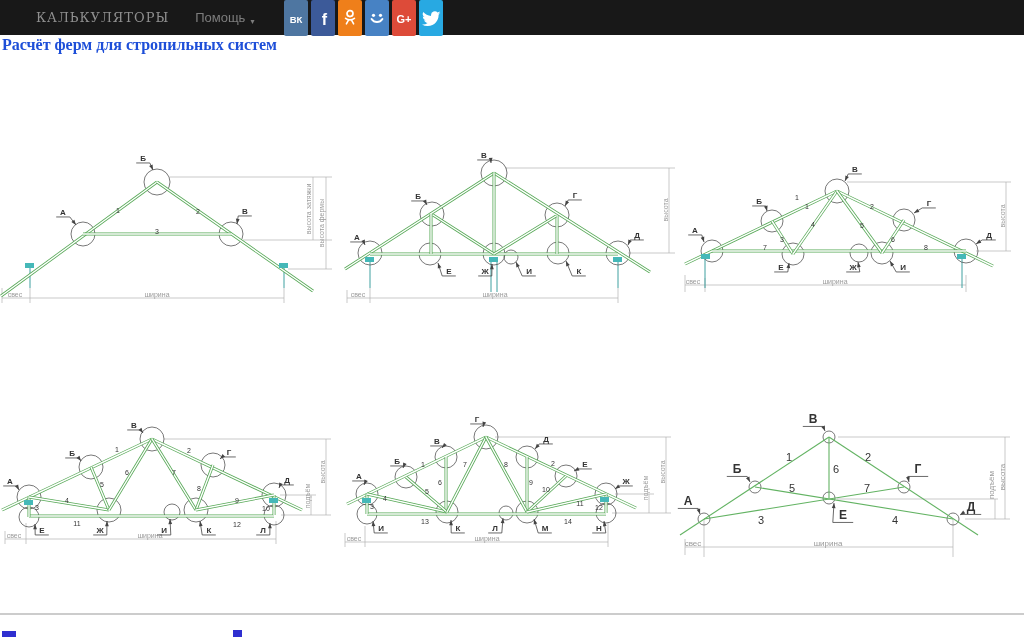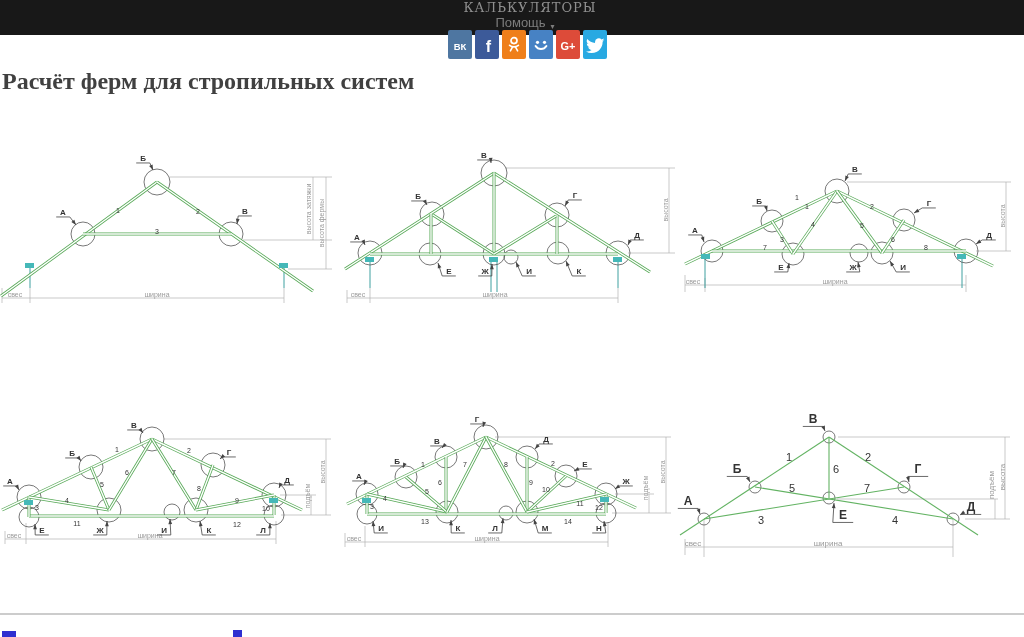--- a/index.html
+++ b/index.html
@@ -3,32 +3,32 @@
 <meta charset="utf-8">
 <style>
   html,body{margin:0;padding:0}
   body{width:1024px;height:637px;position:relative;background:#fff;overflow:hidden;
        font-family:"Liberation Sans",sans-serif}
   .nav{position:absolute;top:0;left:0;right:0;height:35px;display:flex;align-items:center}
   .brand{margin-left:36px;font-family:"DejaVu Serif",serif;font-size:13px;letter-spacing:1px;cursor:pointer}
   .menu{margin-left:26px;font-size:13px;cursor:pointer;display:inline-flex;align-items:flex-end}
   .caret{font-size:8px;margin-left:5px;position:relative;top:1px}
   .social{margin-left:30px;display:flex;gap:3px;align-items:center}
-  .sicon{width:24px;height:29px;border-radius:2px;display:inline-flex;align-items:center;justify-content:center;cursor:pointer}
-  h1{position:absolute;left:2px;top:68px;margin:0;font-family:"Liberation Serif",serif;
-     font-size:24px;font-weight:bold;color:#404040;white-space:nowrap}
+  .sicon{width:24px;height:36px;border-radius:2px;display:inline-flex;align-items:center;justify-content:center;cursor:pointer}
+  h1{position:absolute;left:2px;top:36px;margin:0;font-family:"Liberation Serif",serif;
+     font-size:16px;font-weight:bold;color:#1d4ed8;white-space:nowrap}
   .diagrams{position:absolute;left:0;top:0;width:1024px;height:637px}
   .diagrams svg{position:absolute;overflow:visible}
   svg text{font-family:"Liberation Sans",sans-serif}
   .divider{position:absolute;left:0;top:613px;width:100%;height:2px}
 </style>
 </head>
 <body>
 
-<div class="nav" style="background: rgb(24, 24, 24); flex-direction: column;">
+<div class="nav" style="background: rgb(24, 24, 24);">
   <span class="brand" style="color: rgb(143, 143, 143);">КАЛЬКУЛЯТОРЫ</span>
   <span class="menu" style="color: rgb(125, 125, 125);">
     <span>Помощь</span>
     <span class="caret">▾</span>
   </span>
   <span class="social">
       <span class="sicon" style="background: rgb(78, 118, 161);">
         <svg viewBox="0 0 24 24" width="24" height="24">
           <text x="12" y="13" font-size="9.5" font-weight="bold" fill="#fff" text-anchor="middle" dominant-baseline="central" font-family="Liberation Sans,sans-serif">ВК</text>
         </svg>

